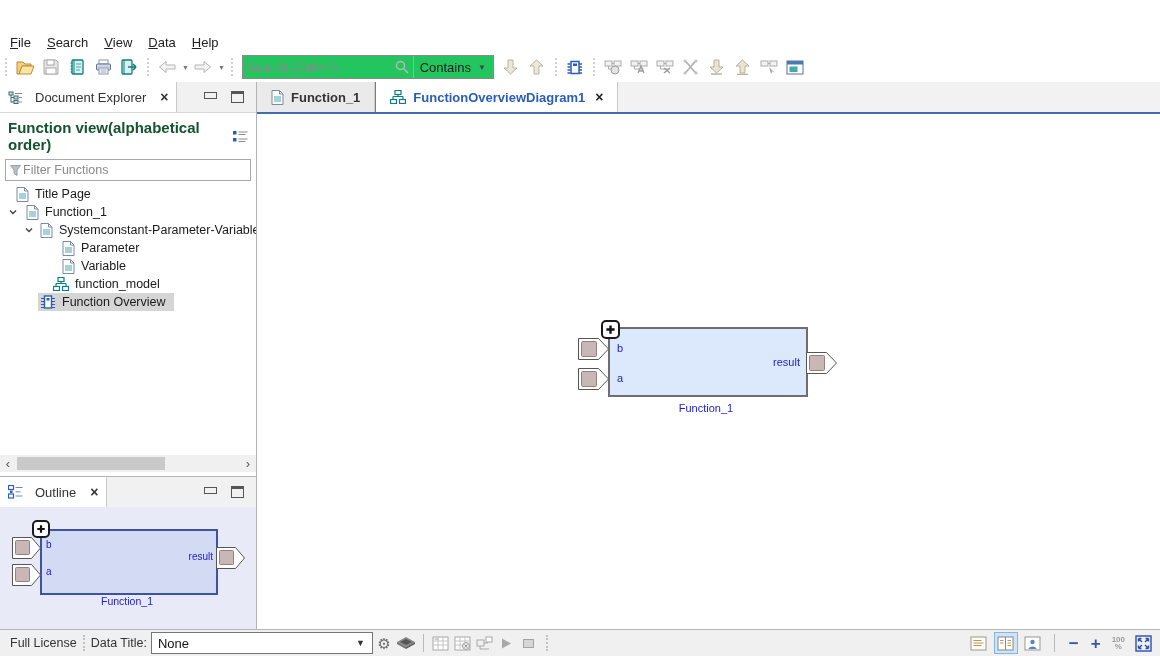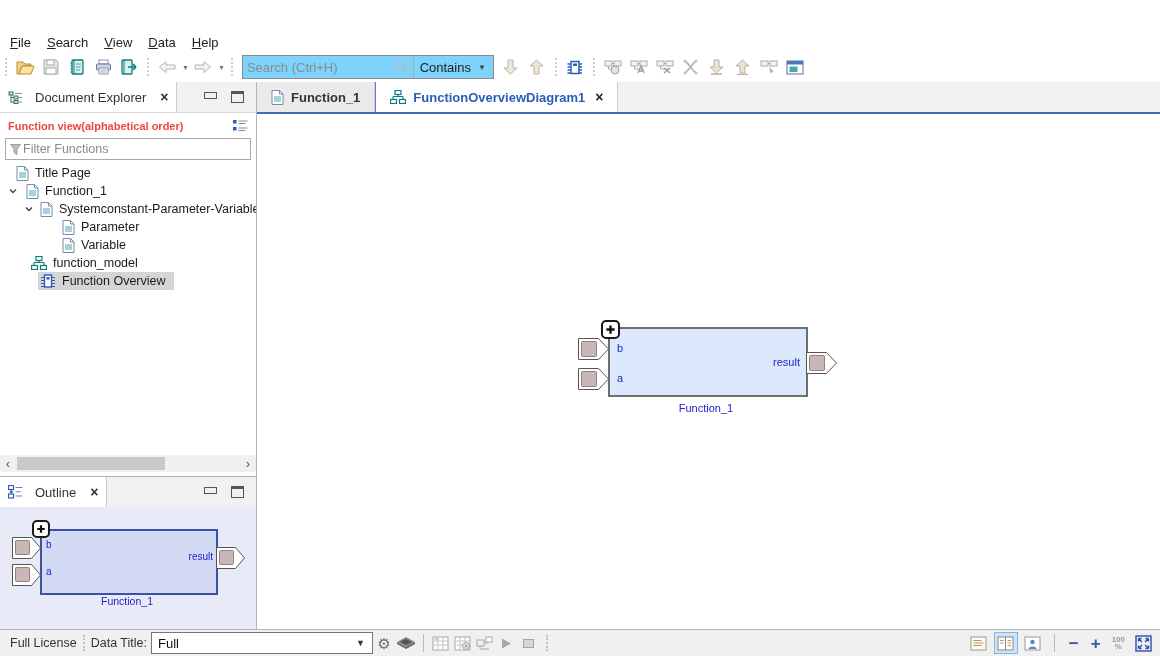--- a/index.html
+++ b/index.html
@@ -24,21 +24,21 @@
            display:flex;align-items:center;font-size:13px;}
   .menu-item{padding:0 8px;height:20px;display:flex;align-items:center;}
   .menu-item:first-child{padding-left:10px;}
 
   
   .toolbar{position:absolute;left:0;top:52px;right:0;height:30px;background:#fff;
            display:flex;align-items:center;}
   .grip{width:0;height:18px;border-left:2px dotted #cfcfcf;margin:0 5px;}
   .tbtn{height:24px;min-width:24px;display:flex;align-items:center;justify-content:center;padding:0 1px;}
   .dd-arrow{font-size:7px;color:#777;margin:0 1px 0 2px;}
-  .searchbox{display:flex;align-items:center;height:22px;border:1px solid #8a8a8a;background:#7dd3fc;
+  .searchbox{display:flex;align-items:center;height:22px;border:1px solid #8a8a8a;background:#22c55e;
              margin:0 4px;width:250px;}
   .searchbox input{border:0;outline:none;flex:1;font:13px "Liberation Sans",sans-serif;color:#333;
                    padding:0 4px;min-width:0;background:transparent;}
   .searchbox input::placeholder{color:#8a8a8a;}
   .contains{display:flex;align-items:center;border-left:1px solid #aaa;height:100%;padding:0 6px;
             font-size:13px;color:#222;gap:5px;}
   .contains .dd-arrow{font-size:8px;color:#444;}
 
   
   .left-panel{position:absolute;left:0;top:82px;width:256px;bottom:26px;background:#fff;
@@ -50,21 +50,21 @@
           display:flex;align-items:stretch;}
   .ptab{display:flex;align-items:center;gap:12px;padding:0 8px;background:#fff;
         border-right:1px solid #c9c9c9;font-size:13px;color:#333;}
   .ptab .closex{font-weight:bold;font-size:14px;color:#333;margin-left:2px;}
   .pctrl{margin-left:auto;display:flex;align-items:center;gap:14px;padding-right:12px;}
   .btn-min{width:11px;height:5px;border:1px solid #555;border-width:1px;margin-top:-4px;}
   .btn-max{width:11px;height:10px;border:1px solid #555;box-shadow:inset 0 2px 0 #555;}
 
   
   .view-title{display:flex;align-items:center;padding:6px 8px 4px 8px;}
-  .view-title .vt{font-weight:bold;font-size:11px;color:#ef4444;}
+  .view-title .vt{font-weight:bold;font-size:15px;color:#14532d;}
   .view-title .licon{margin-left:auto;}
   .filterbox{display:flex;align-items:center;border:1px solid #a9a9a9;height:20px;margin:2px 5px 4px 5px;
              padding:0 4px;background:#fff;}
   .filterbox input{border:0;outline:none;flex:1;font:12.5px "Liberation Sans",sans-serif;
                    color:#333;background:transparent;min-width:0;}
   .filterbox input::placeholder{color:#8a8a8a;}
   .tree{position:relative;font-size:12.5px;color:#1a1a1a;}
   .trow{height:18px;display:flex;align-items:center;white-space:nowrap;overflow:hidden;}
   .trow .chev{width:14px;display:flex;justify-content:center;margin-right:6px;}
   .trow .ticon{margin-right:6px;display:flex;}
@@ -372,21 +372,21 @@
       <div class="trow" style="padding-left:62px">
         <span class="ticon">
           <svg width="13" height="15" viewBox="0 0 13 15">
               <path d="M1 .5h7.5L12 4v10.5H1z" fill="#fff" stroke="#7a8aa8"></path>
               <path d="M8.5 .5V4H12" fill="none" stroke="#7a8aa8"></path>
               <path d="M3 7h7M3 9h7M3 11h7" stroke="#49a7b2"></path>
             </svg>
         </span>
         <span>Variable</span>
       </div>
-      <div class="trow" style="padding-left:31px">
+      <div class="trow" style="padding-left:53px">
         <span class="ticon">
           <svg width="16" height="14" viewBox="0 0 16 14">
               <rect x="5" y="0.5" width="6" height="4" fill="#fff" stroke="#0e7d7d" stroke-width="1.2"></rect>
               <path d="M8 4.5v2M3 6.5h10M3 6.5v3M13 6.5v3" fill="none" stroke="#0e7d7d" stroke-width="1.2"></path>
               <rect x="0.5" y="9.5" width="6" height="4" fill="#fff" stroke="#0e7d7d" stroke-width="1.2"></rect>
               <rect x="9.5" y="9.5" width="6" height="4" fill="#fff" stroke="#0e7d7d" stroke-width="1.2"></rect>
             </svg>
         </span>
         <span>function_model</span>
       </div>
@@ -524,21 +524,21 @@
       <span class="blockname" style="left:351px;top:288px;width:196px;">Function_1</span>
     </div>
   </div>
 
   <div class="statusbar">
     <div class="sb-left">
       <span class="sb-text" style="padding-left:10px">Full License</span>
       <span class="sb-sep"></span>
       <span class="sb-text">Data Title:</span>
       <span class="dsdrop">
-        <span>Full</span>
+        <span>None</span>
         <span class="dd-arrow">▼</span>
       </span>
       <span class="sb-icon">
           <span class="gear">⚙</span>
         </span>
       <span class="sb-icon">
         <svg width="18" height="12" viewBox="0 0 18 12">
             <polygon points="9,0 18,5 9,10 0,5" fill="#8a8a8a"></polygon>
             <polygon points="9,2 15,5 9,8 3,5" fill="#555"></polygon>
             <polygon points="0,5 9,10 9,12 0,7" fill="#6e6e6e"></polygon>

